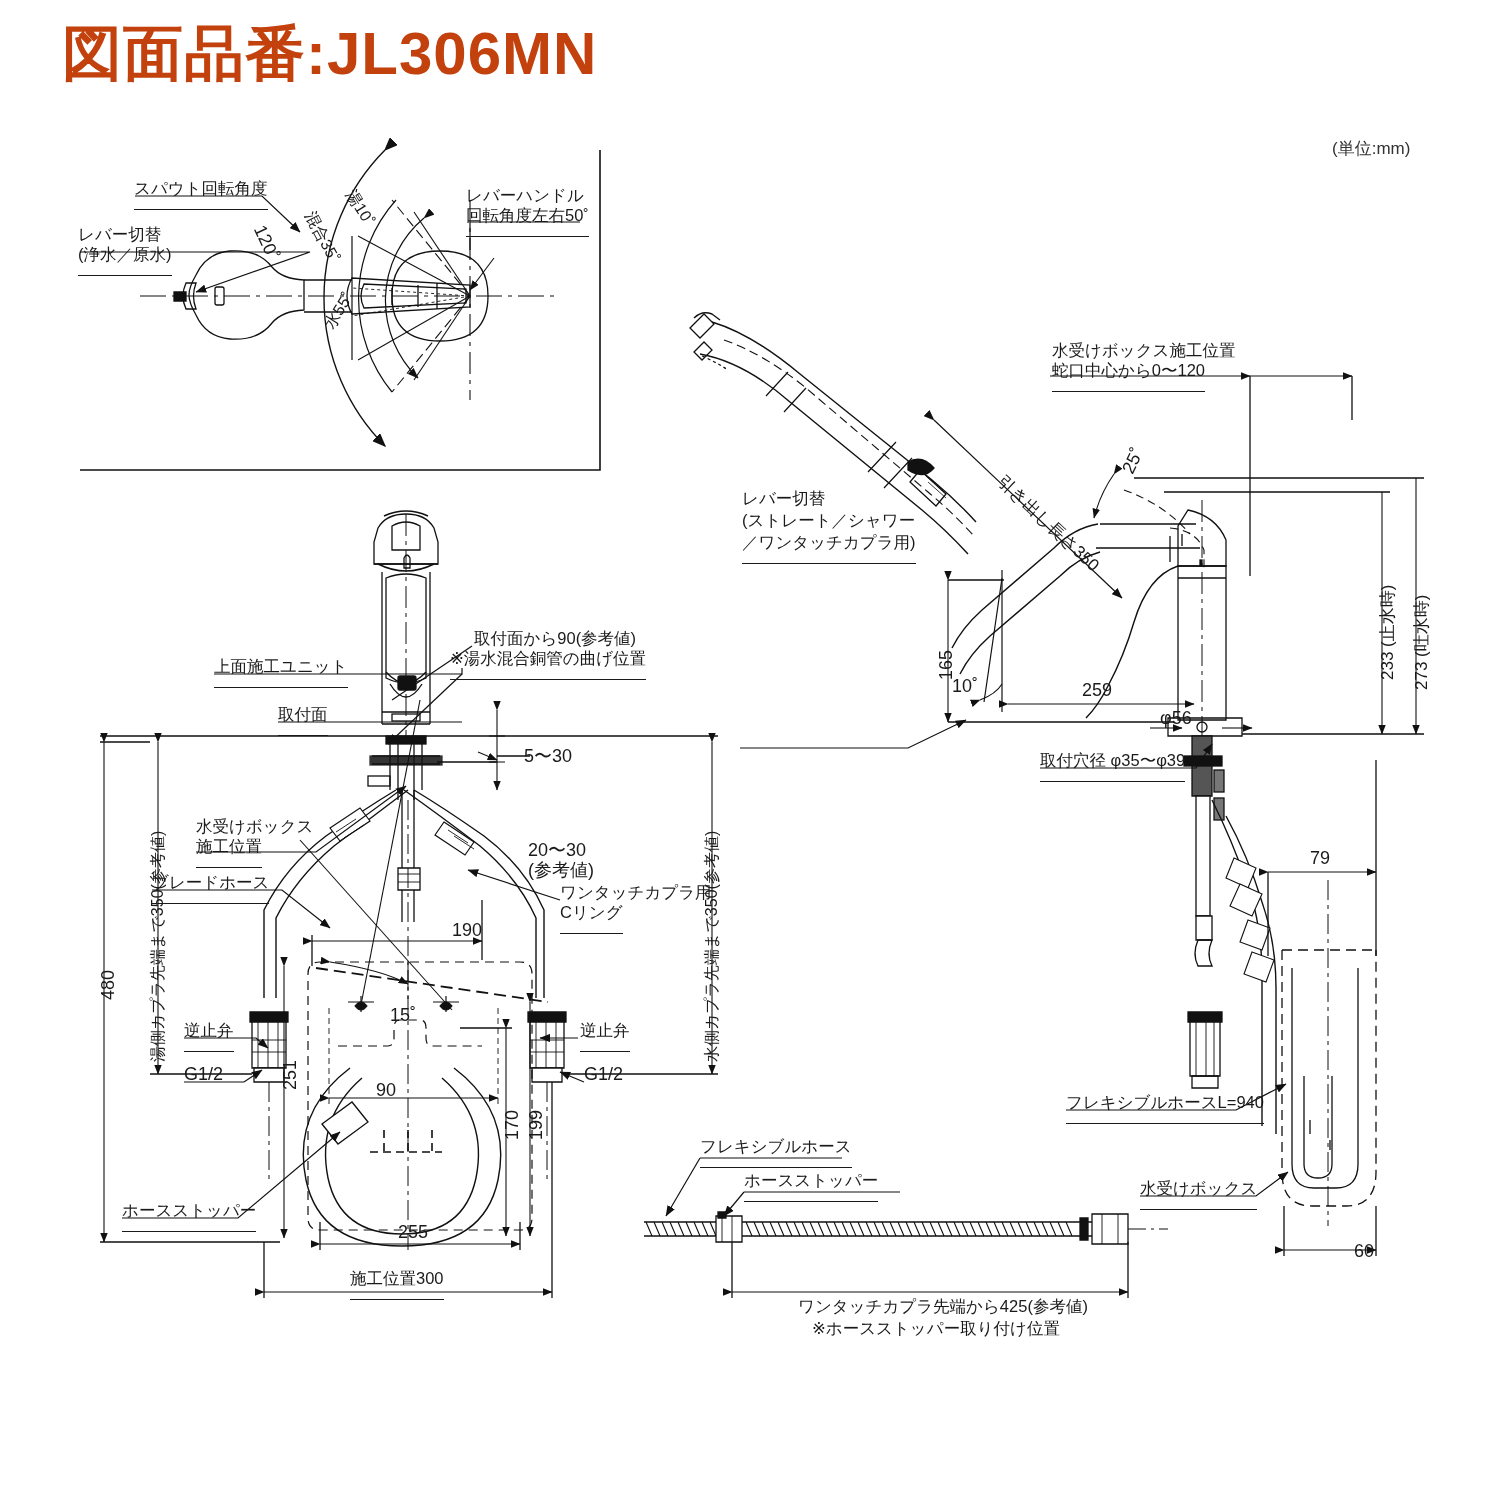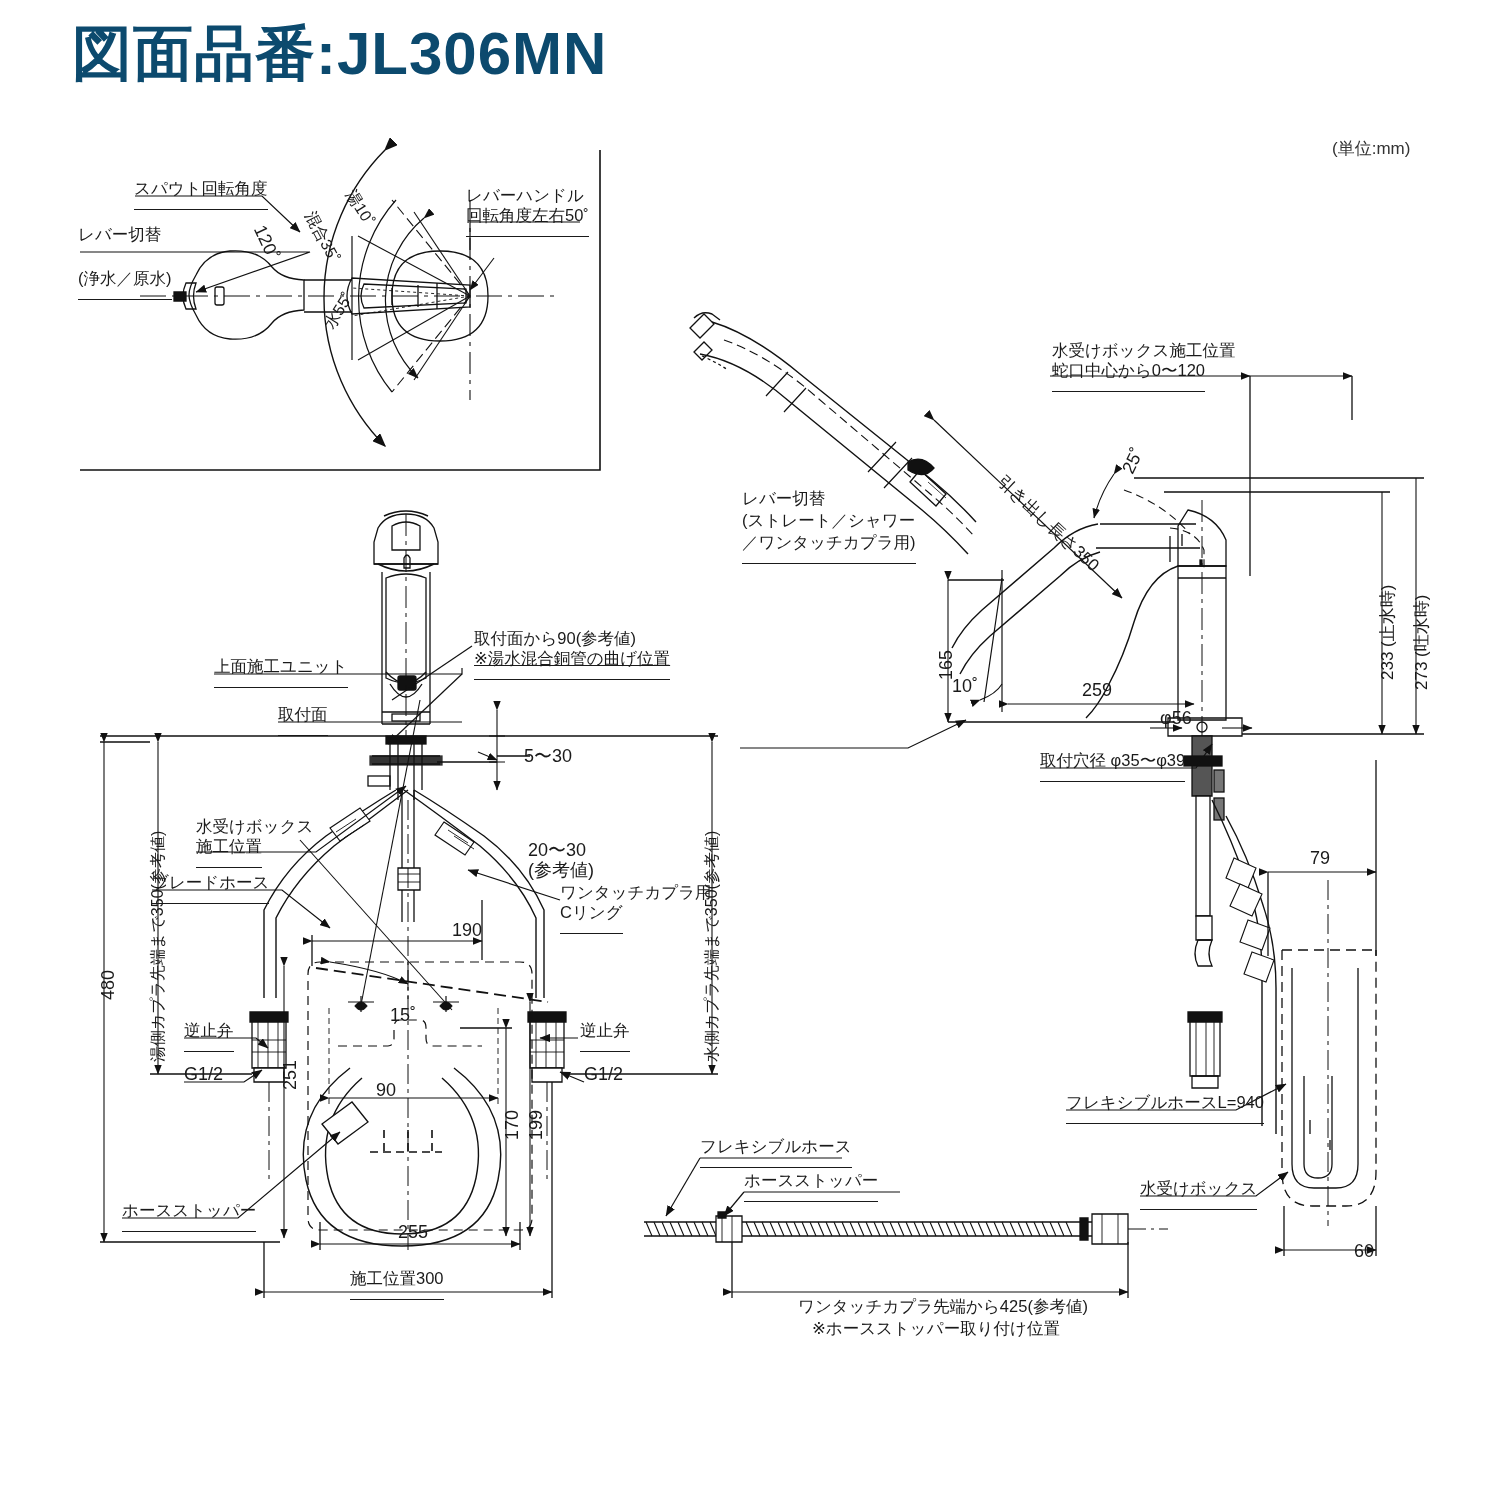--- a/index.html
+++ b/index.html
@@ -5,23 +5,23 @@
   html,body{margin:0;padding:0;}
   body{
     width:1500px;height:1500px;background:#ffffff;
     font-family:"Liberation Sans","DejaVu Sans",sans-serif;
     color:#1a1a1a;overflow:hidden;position:relative;
   }
   #sheet{position:absolute;left:0;top:0;width:1500px;height:1500px;}
   #svgroot{position:absolute;left:0;top:0;width:1500px;height:1500px;}
 
   .title{
-    position:absolute;left:72px;top:14px;
+    position:absolute;left:62px;top:14px;
     font-size:60px;font-weight:bold;letter-spacing:1px;
-    color:#0c4a6e;white-space:nowrap;
+    color:#c2410c;white-space:nowrap;
   }
   .unit{
     position:absolute;left:1332px;top:137px;
     font-size:17px;color:#333;white-space:nowrap;
   }
   .lbl{
     position:absolute;font-size:16.5px;line-height:1.28;
     color:#1a1a1a;white-space:nowrap;
   }
   .lbl.u{border-bottom:1.4px solid #1a1a1a;padding-bottom:10px;}
@@ -341,21 +341,21 @@
 
       <path d="M700,1158 L842,1158" stroke-width="1.2"></path>
       <path d="M700,1158 L666,1216" stroke-width="1.2" marker-end="url(#ahs)"></path>
       <path d="M744,1192 L900,1192" stroke-width="1.2"></path>
       <path d="M744,1192 L724,1216" stroke-width="1.2" marker-end="url(#ahs)"></path>
     </g>
   </svg>
 
   <div class="lbl u" style="left:134px;top:178px;">スパウト回転角度</div>
   <div class="lbl" style="left:78px;top:224px;">レバー切替</div>
-  <div class="lbl u" style="left:78px;top:244px;margin-top:24px;">(浄水／原水)</div>
+  <div class="lbl u" style="left:78px;top:244px;">(浄水／原水)</div>
   <div class="lbl" style="left:466px;top:185px;">レバーハンドル</div>
   <div class="lbl u" style="left:466px;top:205px;">回転角度左右50˚</div>
 
   <div class="rot dim" style="left:268px;top:222px;transform:rotate(65deg);">120˚</div>
   <div class="rot jp" style="left:358px;top:186px;transform:rotate(58deg);">湯10˚</div>
   <div class="rot jp" style="left:318px;top:208px;transform:rotate(62deg);">混合35˚</div>
   <div class="rot jp" style="left:320px;top:322px;transform:rotate(-58deg);">水55˚</div>
 
   <div class="lbl u" style="left:214px;top:656px;">上面施工ユニット</div>
   <div class="lbl u" style="left:278px;top:704px;">取付面</div>
@@ -363,21 +363,21 @@
   <div class="lbl u" style="left:196px;top:836px;">施工位置</div>
   <div class="lbl u" style="left:152px;top:872px;">ブレードホース</div>
   <div class="lbl u" style="left:184px;top:1020px;">逆止弁</div>
   <div class="lbl u" style="left:580px;top:1020px;">逆止弁</div>
   <div class="dim" style="left:184px;top:1064px;">G1/2</div>
   <div class="dim" style="left:584px;top:1064px;">G1/2</div>
   <div class="lbl u" style="left:122px;top:1200px;">ホースストッパー</div>
   <div class="lbl" style="left:560px;top:882px;">ワンタッチカプラ用</div>
   <div class="lbl u" style="left:560px;top:902px;">Cリング</div>
   <div class="lbl" style="left:474px;top:628px;">取付面から90(参考値)</div>
-  <div class="lbl u" style="left:474px;top:648px;text-decoration:underline;">※湯水混合銅管の曲げ位置</div>
+  <div class="lbl u" style="left:450px;top:648px;">※湯水混合銅管の曲げ位置</div>
 
   <div class="rot jp" style="left:148px;top:1062px;transform:rotate(-90deg);">湯側カプラ先端まで350(参考値)</div>
   <div class="rot jp" style="left:702px;top:1062px;transform:rotate(-90deg);">水側カプラ先端まで350(参考値)</div>
 
   <div class="dimv" style="left:98px;top:1000px;">480</div>
   <div class="dim" style="left:524px;top:744px;">5〜30</div>
   <div class="dim" style="left:528px;top:838px;">20〜30</div>
   <div class="dim" style="left:528px;top:858px;">(参考値)</div>
   <div class="dim" style="left:452px;top:920px;">190</div>
   <div class="dim" style="left:390px;top:960px;margin-top:45px;">15˚</div>

